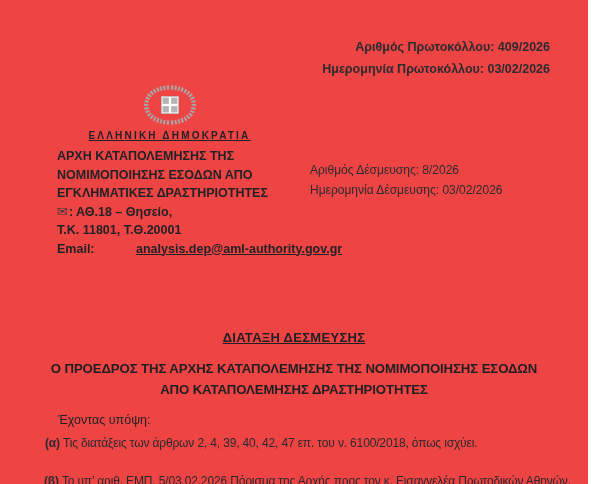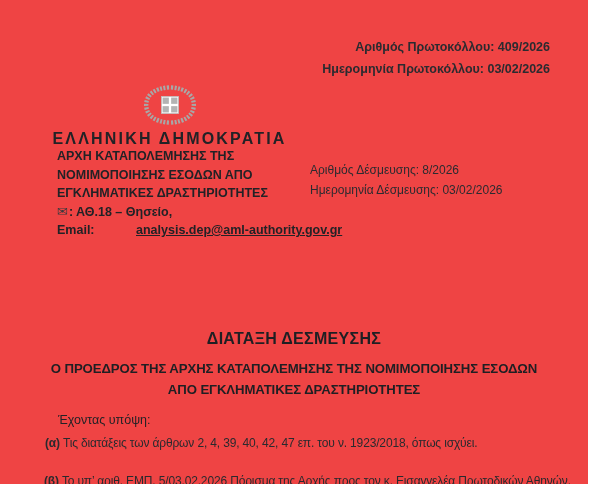--- a/index.html
+++ b/index.html
@@ -39,25 +39,26 @@
   }
   .emblem svg { width: 100%; height: 100%; display: block; }
 
   
   .country-title {
     position: absolute;
     top: 130px;
     left: 52px;
     width: 235px;
     text-align: center;
-    font-size: 16px;
+    font-size: 10px;
     font-weight: bold;
     letter-spacing: 2.2px;
     color: #222226;
     white-space: nowrap;
+    text-decoration: underline;
   }
 
   
   .agency-block {
     position: absolute;
     top: 147px;
     left: 57px;
     font-size: 12.5px;
     font-weight: bold;
     line-height: 18.5px;
@@ -89,22 +90,23 @@
     white-space: nowrap;
   }
 
   
   .doc-title {
     position: absolute;
     top: 330px;
     left: 0;
     width: 100%;
     text-align: center;
-    font-size: 16px;
-    font-weight: bold;
+    font-size: 13px;
+    font-weight: bold;
+    text-decoration: underline;
     letter-spacing: 0.3px;
     color: #1f1f23;
   }
 
   
   .issuer-block {
     position: absolute;
     top: 358px;
     left: 0;
     width: 100%;
@@ -166,41 +168,42 @@
 
   <div class="country-title">ΕΛΛΗΝΙΚΗ ΔΗΜΟΚΡΑΤΙΑ</div>
 
   <div class="agency-block">
     <div>ΑΡΧΗ ΚΑΤΑΠΟΛΕΜΗΣΗΣ ΤΗΣ</div>
     <div>ΝΟΜΙΜΟΠΟΙΗΣΗΣ ΕΣΟΔΩΝ ΑΠΟ</div>
     <div>ΕΓΚΛΗΜΑΤΙΚΕΣ ΔΡΑΣΤΗΡΙΟΤΗΤΕΣ</div>
     <div>
       <span class="mail-glyph">✉</span><span>: ΑΘ.18 – Θησείο,</span>
     </div>
+    <div>Τ.Κ. 11801, Τ.Θ.20001</div>
     <div>
       <span>Email:</span>
       <a class="email-link">analysis.dep@aml-authority.gov.gr</a>
     </div>
   </div>
 
   <div class="seizure-block">
     <div>Αριθμός Δέσμευσης: 8/2026</div>
     <div>Ημερομηνία Δέσμευσης: 03/02/2026</div>
   </div>
 
   <div class="doc-title">ΔΙΑΤΑΞΗ ΔΕΣΜΕΥΣΗΣ</div>
 
   <div class="issuer-block">
     <div>Ο ΠΡΟΕΔΡΟΣ ΤΗΣ ΑΡΧΗΣ ΚΑΤΑΠΟΛΕΜΗΣΗΣ ΤΗΣ ΝΟΜΙΜΟΠΟΙΗΣΗΣ ΕΣΟΔΩΝ</div>
-    <div>ΑΠΟ ΕΓΚΛΗΜΑΤΙΚΕΣ ΔΡΑΣΤΗΡΙΟΤΗΤΕΣ</div>
+    <div>ΑΠΟ ΚΑΤΑΠΟΛΕΜΗΣΗΣ ΔΡΑΣΤΗΡΙΟΤΗΤΕΣ</div>
   </div>
 
   <div class="considering-heading">Έχοντας υπόψη:</div>
 
   <div class="consider-item item-a">
-    <span class="marker">(α)</span><span>Τις διατάξεις των άρθρων 2, 4, 39, 40, 42, 47 επ. του ν. 1923/2018, όπως ισχύει.</span>
+    <span class="marker">(α)</span><span>Τις διατάξεις των άρθρων 2, 4, 39, 40, 42, 47 επ. του ν. 6100/2018, όπως ισχύει.</span>
   </div>
 
   <div class="consider-item item-b">
     <span class="marker">(β)</span><span>Το υπ’ αριθ. ΕΜΠ. 5/03.02.2026 Πόρισμα της Αρχής προς τον κ. Εισαγγελέα Πρωτοδικών Αθηνών.</span>
   </div>
 
 </div>
 
 </body></html>

